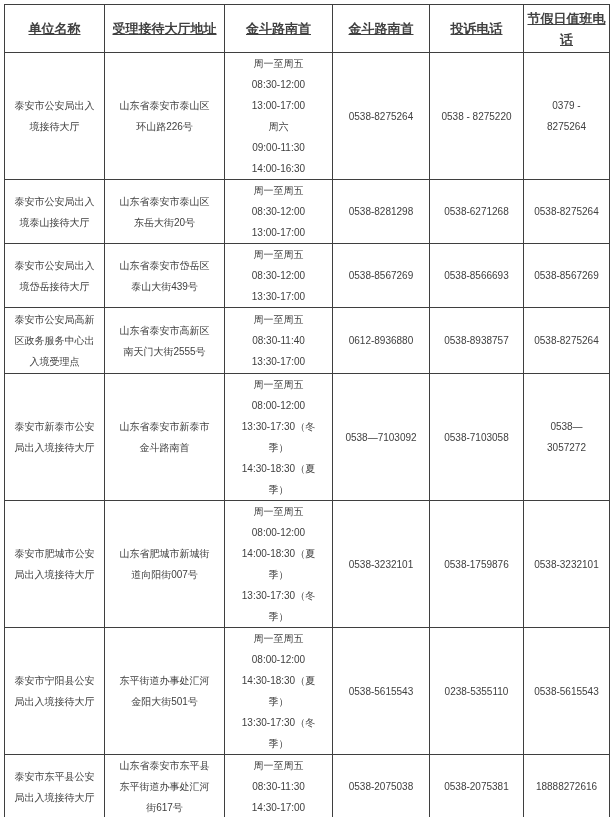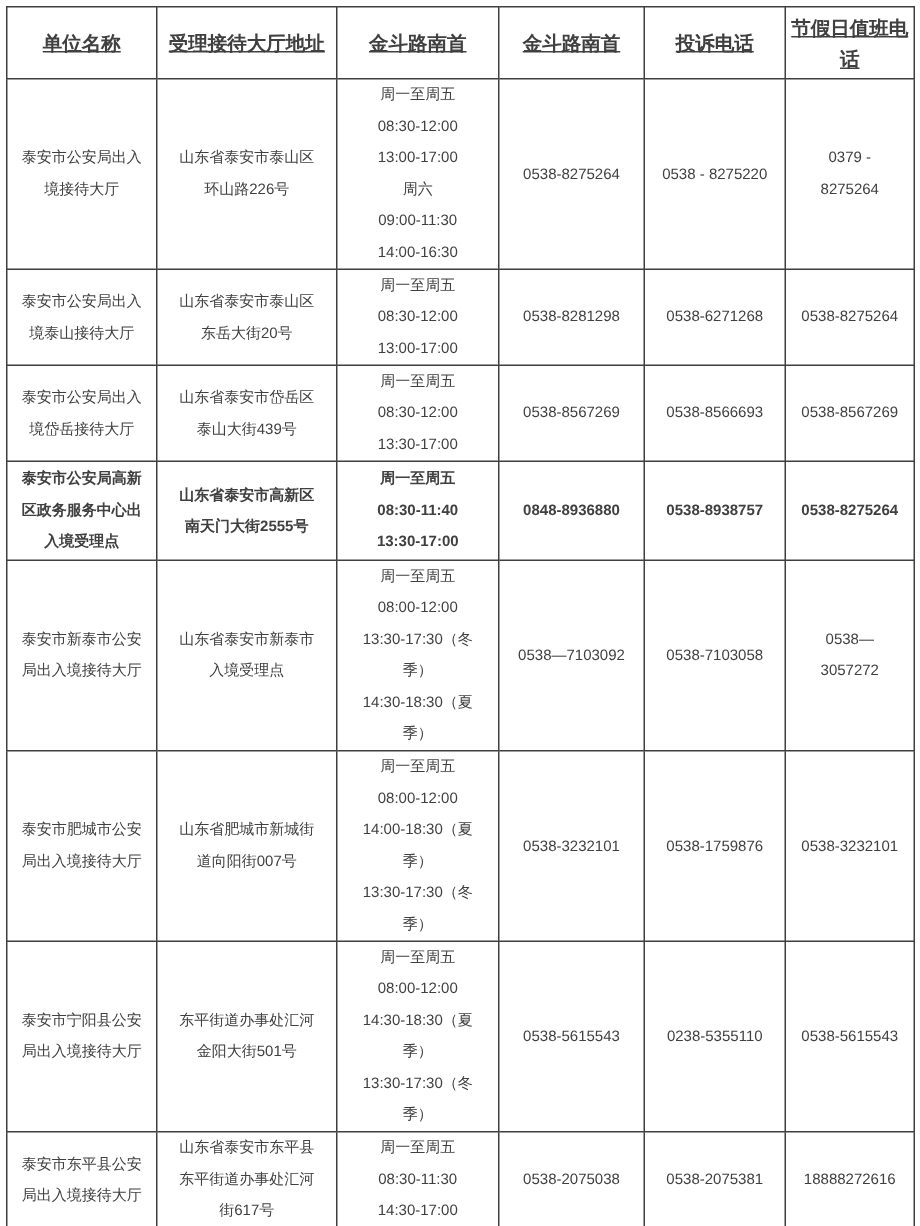--- a/index.html
+++ b/index.html
@@ -42,21 +42,21 @@
   col.c-address  { width: 120px; }
   col.c-hours    { width: 108px; }
   col.c-consult  { width: 97px; }
   col.c-complain { width: 94px; }
   col.c-holiday  { width: 86px; }
   
   tr.hdr  { height: 48px; text-decoration: underline; }
   tr.r0   { height: 126px; }
   tr.r1   { height: 62px; }
   tr.r2   { height: 62px; }
-  tr.r3   { height: 66px; font-weight: bold; }
+  tr.r3   { height: 66px; }
   tr.r4   { height: 124px; }
   tr.r5   { height: 124px; }
   tr.r6   { height: 124px; }
   tr.r7   { height: 64px; }
 </style>
 </head>
 <body>
 
 <div class="page">
   <table class="info-table">
@@ -122,29 +122,29 @@
       </tr>
       <tr class="r3">
         <td>泰安市公安局高新
 区政务服务中心出
 入境受理点</td>
         <td>山东省泰安市高新区
 南天门大街2555号</td>
         <td>周一至周五
 08:30-11:40
 13:30-17:00</td>
-        <td class="phone">0848-8936880</td>
+        <td class="phone">0612-8936880</td>
         <td class="phone">0538-8938757</td>
         <td class="phone">0538-8275264</td>
       </tr>
       <tr class="r4">
         <td>泰安市新泰市公安
 局出入境接待大厅</td>
         <td>山东省泰安市新泰市
-入境受理点</td>
+金斗路南首</td>
         <td>周一至周五
 08:00-12:00
 13:30-17:30（冬
 季）
 14:30-18:30（夏
 季）</td>
         <td class="phone">0538—7103092</td>
         <td class="phone">0538-7103058</td>
         <td class="phone">0538—
 3057272</td>

